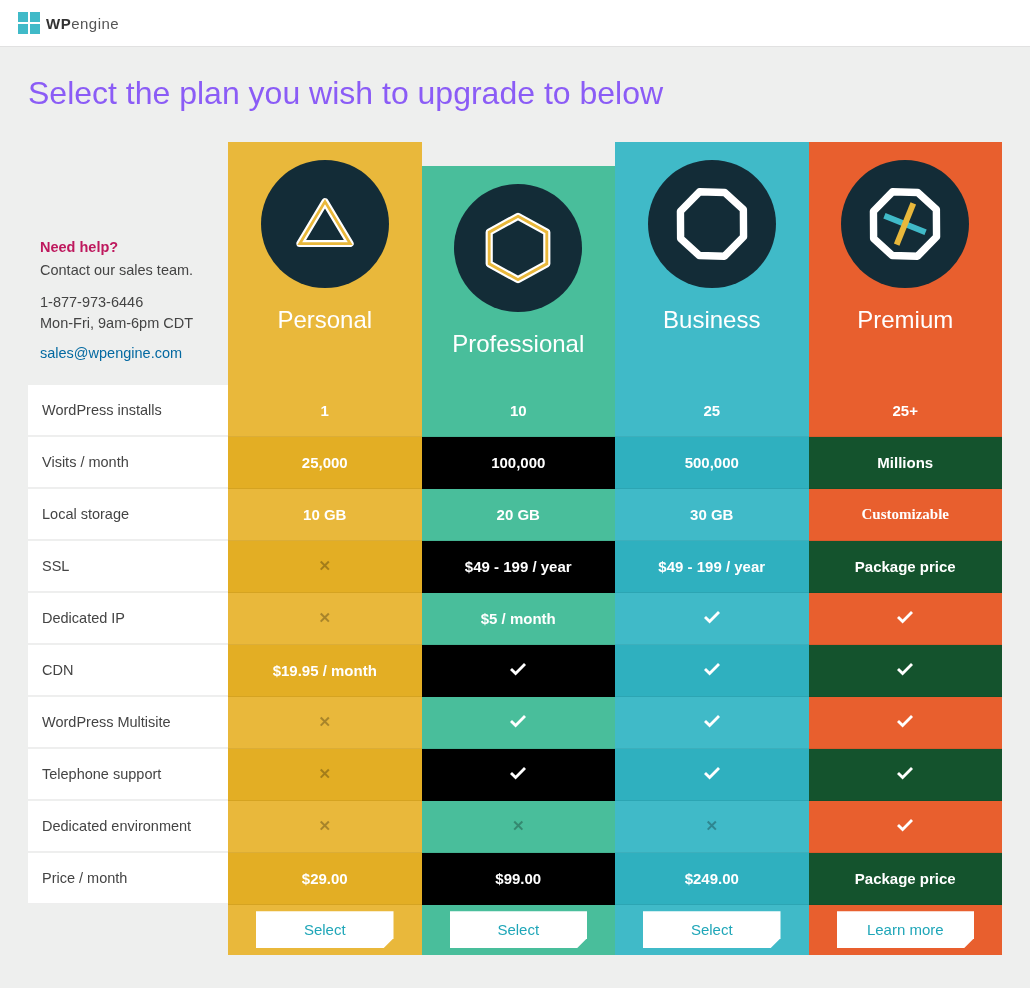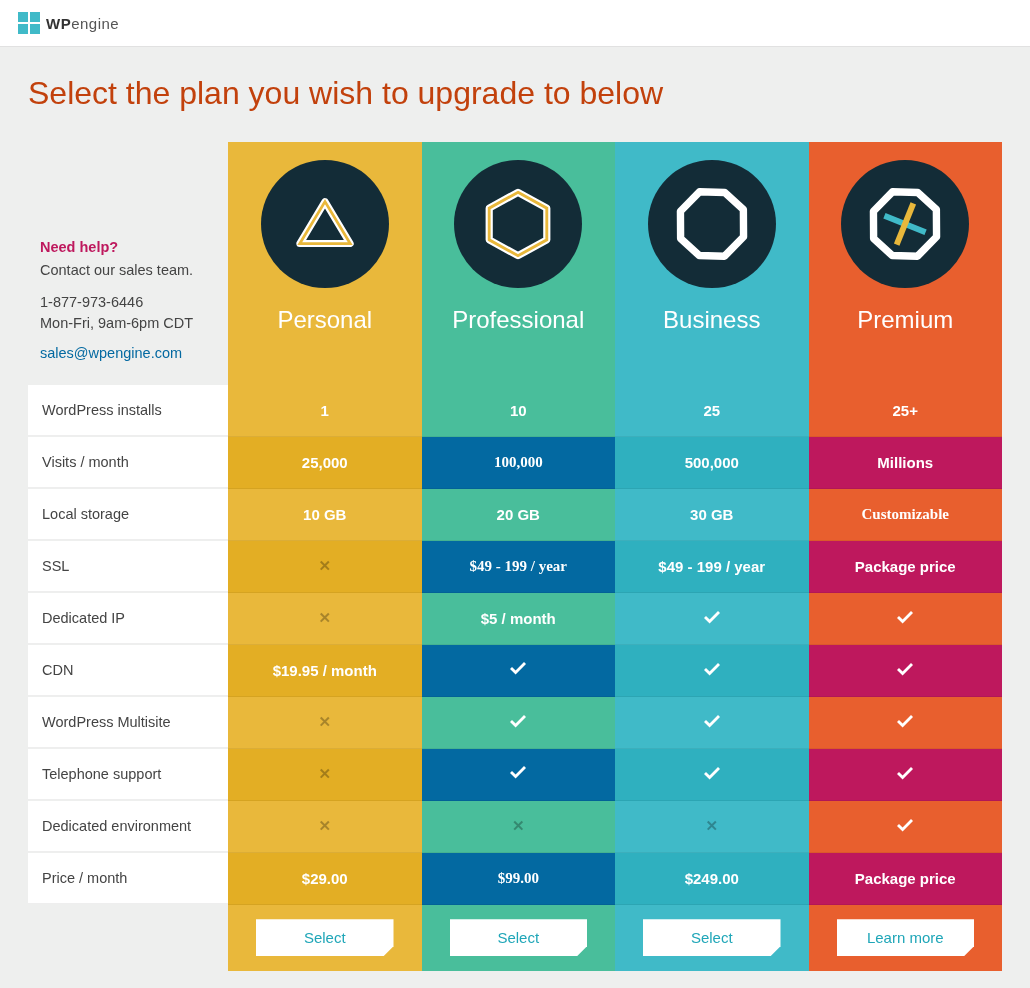--- a/index.html
+++ b/index.html
@@ -22,21 +22,21 @@
   }
   .logo-mark span { background: #40bac8; width: 100%; height: 100%; }
   .logo-text { font-weight: 300; color: #555; font-size: 15px; letter-spacing: .5px; }
   .logo-text b { font-weight: 600; color: #333; }
   .page {
     padding: 28px 28px 40px 28px;
   }
   h1 {
     font-size: 32px;
     font-weight: 300;
-    color: #c2410c;
+    color: #8b5cf6;
     margin-bottom: 30px;
   }
   .grid {
     display: grid;
     grid-template-columns: 200px repeat(4, 1fr);
     width: 100%;
   }
   
   .help {
     grid-column: 1;
@@ -88,28 +88,28 @@
     font-weight: 600;
     height: 52px;
     padding: 0 8px;
     text-align: center;
     border-bottom: 1px solid rgba(0,0,0,0.06);
   }
   
   .c-personal    { background: #e9b83b; }
   .c-personal-a  { background: #e3ae24; }
   .c-professional   { background: #49be9b; }
-  .c-professional-a { background: #0369a1; font-family: Liberation Serif, serif; }
+  .c-professional-a { background: #000000; }
   .c-business     { background: #40bac8; }
   .c-business-a   { background: #2fb0bf; }
   .c-premium     { background: #e85f2e; }
-  .c-premium-a   { background: #be185d; }
+  .c-premium-a   { background: #14532d; }
   
   .btn-row {
-    height: 66px;
+    height: 50px;
     display: flex;
     align-items: center;
     justify-content: center;
     padding: 0 28px;
   }
   .btn {
     width: 100%;
     background: #fff;
     color: #1fa6b8;
     font-size: 15px;
@@ -160,21 +160,21 @@
 
   <div class="plan-head c-personal" style="grid-column: 2;">
         <div class="badge">
           <svg width="70" height="70" viewBox="0 0 100 100">
             <polygon points="50,18 86,78 14,78" stroke="#fff" stroke-width="10" fill="none" stroke-linejoin="round"></polygon>
             <polygon points="50,18 86,78 14,78" fill="none" stroke="#e9b83b" stroke-width="4"></polygon>
           </svg>
         </div>
         <div class="plan-name">Personal</div>
       </div>
-      <div class="plan-head c-professional" style="grid-column: 3;">
+      <div class="plan-head c-professional" style="grid-column: 3; margin-top: 24px;">
         <div class="badge">
           <svg width="72" height="72" viewBox="0 0 100 100">
             <polygon points="50,6 90,28 90,72 50,94 10,72 10,28" stroke="#fff" stroke-width="10" fill="none" stroke-linejoin="round"></polygon>
             <polygon points="50,6 90,28 90,72 50,94 10,72 10,28" stroke="#e9b83b" stroke-width="4" fill="none"></polygon>
           </svg>
         </div>
         <div class="plan-name">Professional</div>
       </div>
       <div class="plan-head c-premium" style="grid-column: 5;">
         <div class="badge">

